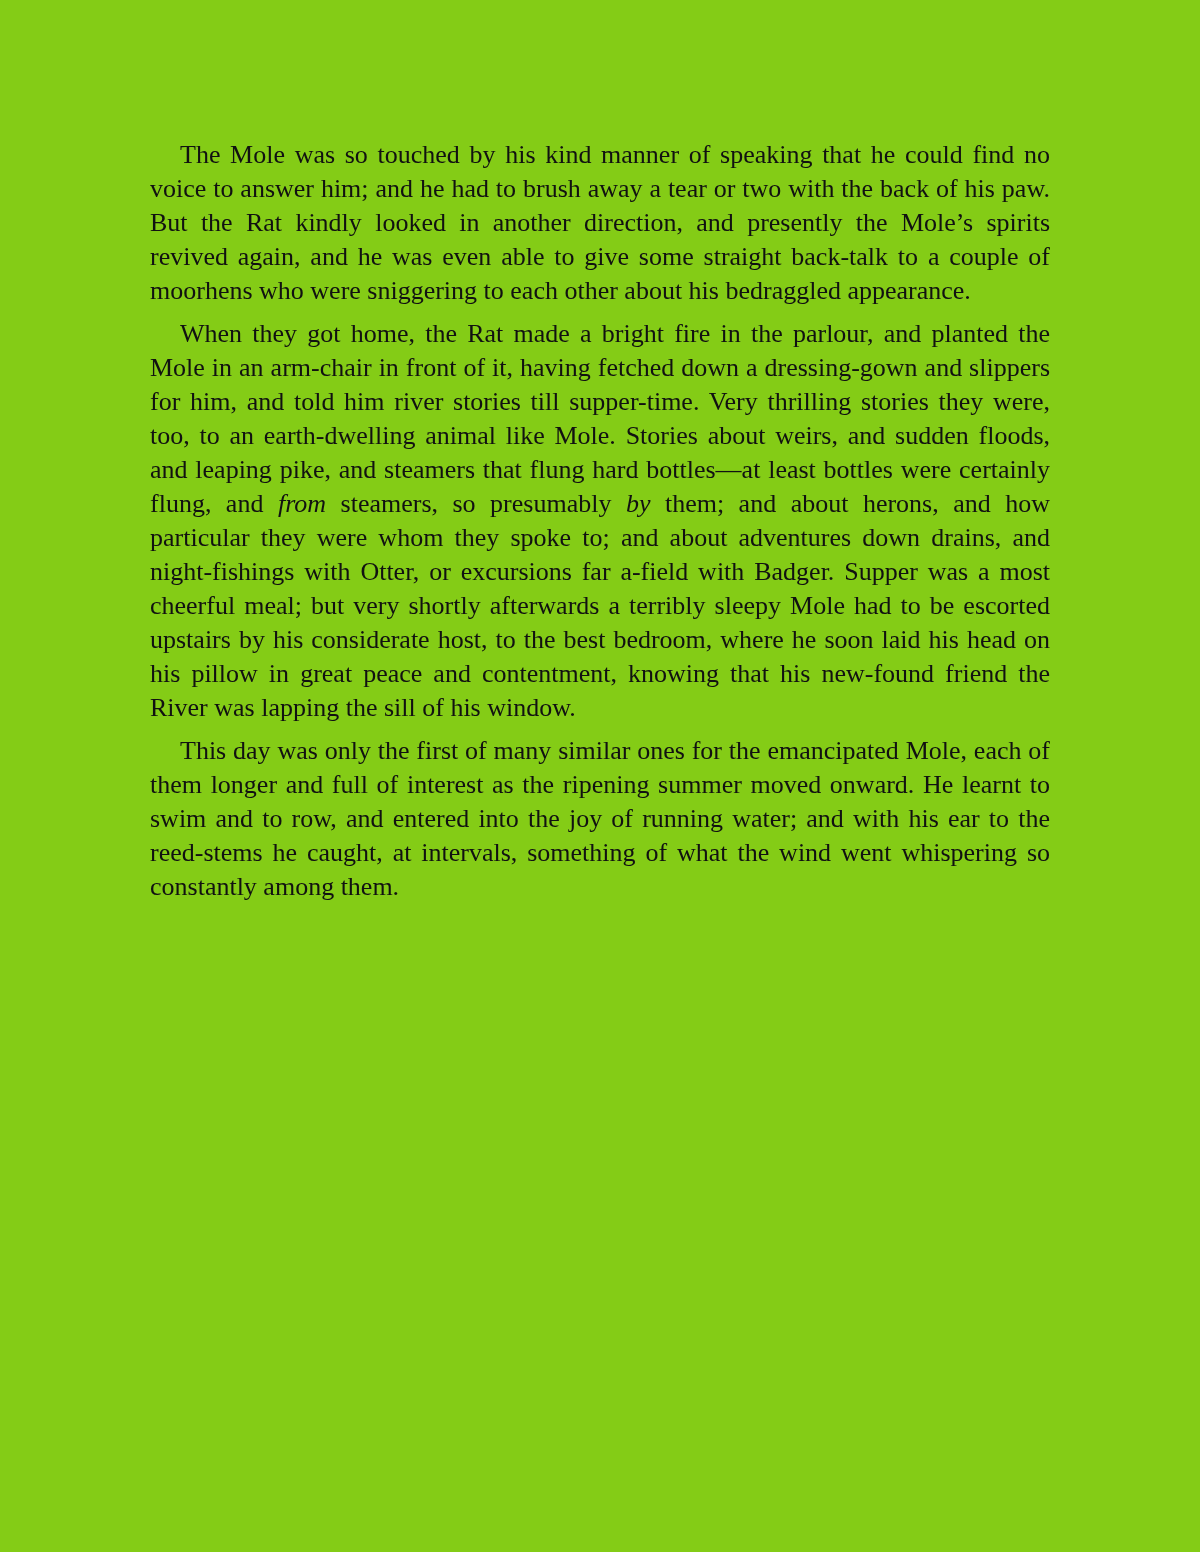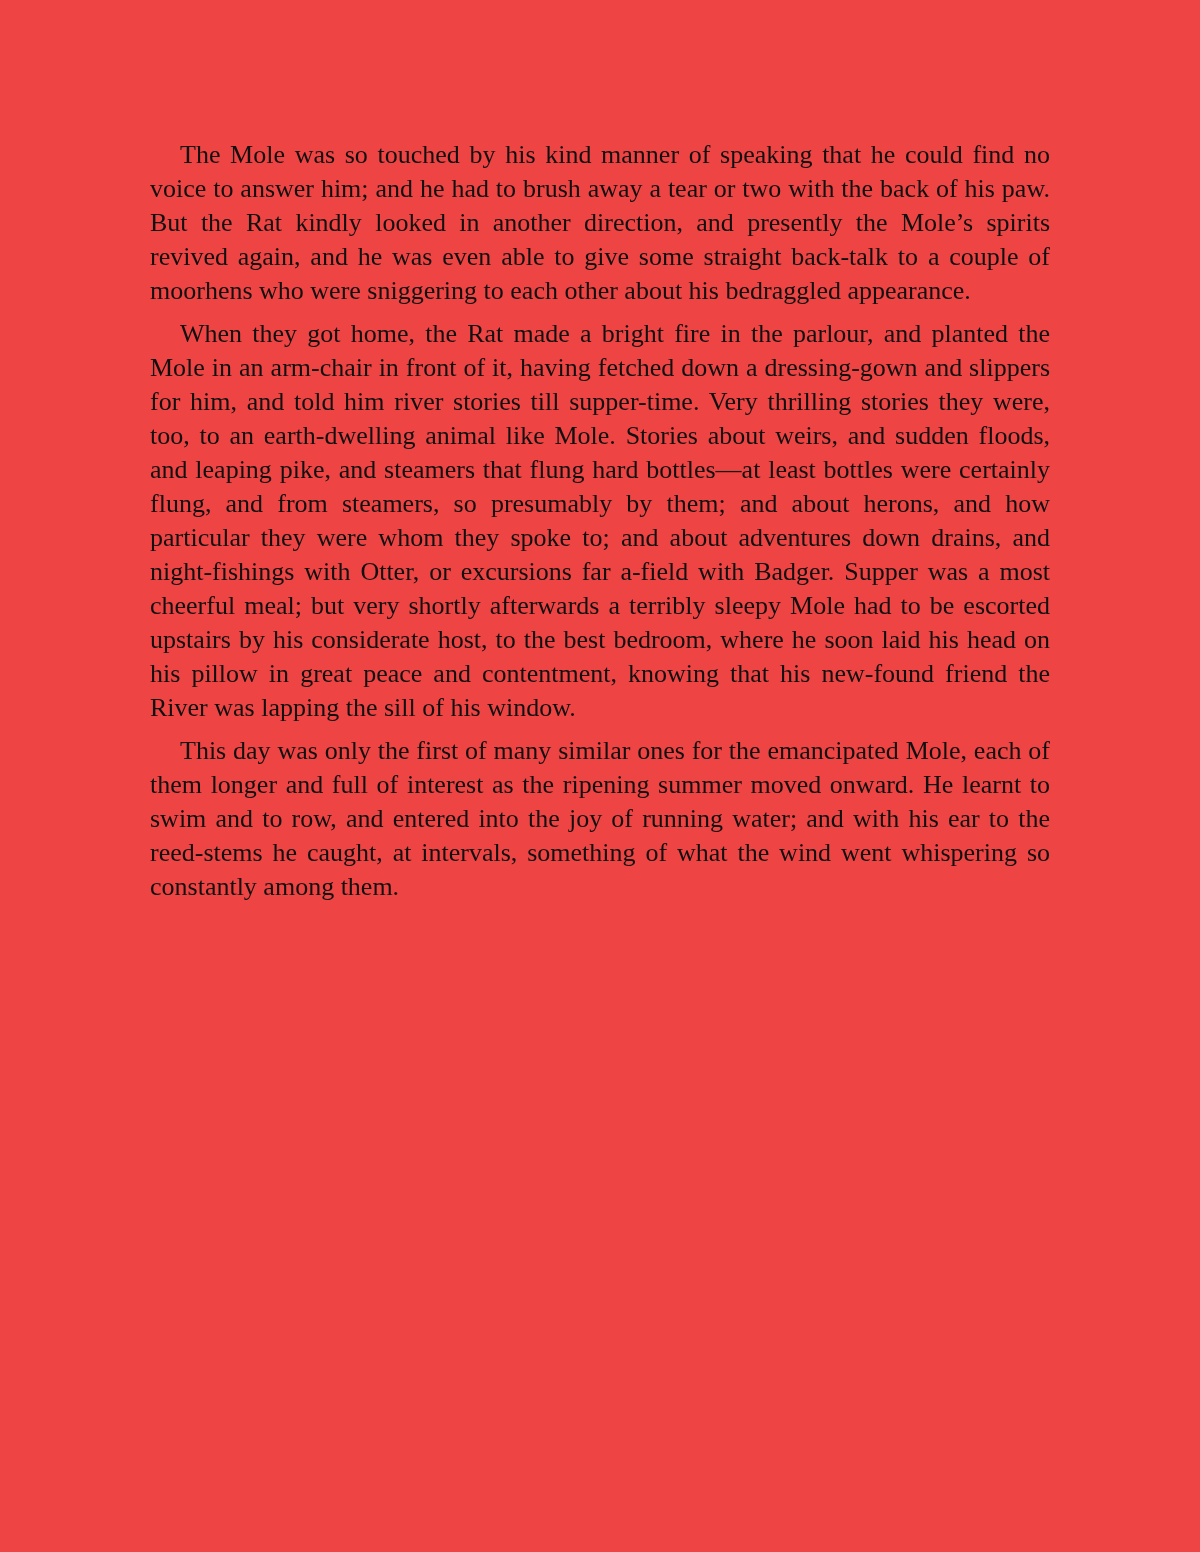--- a/index.html
+++ b/index.html
@@ -4,38 +4,39 @@
 <style>
   html, body {
     margin: 0;
     padding: 0;
     background: #ffffff;
   }
   .page {
     position: relative;
     width: 1200px;
     height: 1552px;
-    background: #ef4444;
+    background: #84cc16;
     box-sizing: border-box;
     padding: 138px 150px 0 150px;
     overflow: hidden;
   }
   .text-body {
     width: 900px;
     color: #111111;
     font-family: "Liberation Serif", "DejaVu Serif", serif;
     font-size: 26px;
     line-height: 34px;
     text-align: justify;
   }
   .para {
     margin: 0 0 9px 0;
     text-indent: 30px;
   }
   .italic {
+    font-style: italic;
   }
 </style>
 </head>
 <body>
 
 <div class="page">
   <div class="text-body" style="color: rgb(17, 17, 17);">
       <p class="para"><span>The Mole was so touched by his kind manner of speaking that he could find no voice to answer him; and he had to brush away a tear or two with the back of his paw. But the Rat kindly looked in another direction, and presently the Mole’s spirits revived again, and he was even able to give some straight back-talk to a couple of moorhens who were sniggering to each other about his bedraggled appearance.</span></p>
       <p class="para"><span>When they got home, the Rat made a bright fire in the parlour, and planted the Mole in an arm-chair in front of it, having fetched down a dressing-gown and slippers for him, and told him river stories till supper-time. Very thrilling stories they were, too, to an earth-dwelling animal like Mole. Stories about weirs, and sudden floods, and leaping pike, and steamers that flung hard bottles—at least bottles were certainly flung, and </span><span class="italic">from</span><span> steamers, so presumably </span><span class="italic">by</span><span> them; and about herons, and how particular they were whom they spoke to; and about adventures down drains, and night-fishings with Otter, or excursions far a-field with Badger. Supper was a most cheerful meal; but very shortly afterwards a terribly sleepy Mole had to be escorted upstairs by his considerate host, to the best bedroom, where he soon laid his head on his pillow in great peace and contentment, knowing that his new-found friend the River was lapping the sill of his window.</span></p>
       <p class="para"><span>This day was only the first of many similar ones for the emancipated Mole, each of them longer and full of interest as the ripening summer moved onward. He learnt to swim and to row, and entered into the joy of running water; and with his ear to the reed-stems he caught, at intervals, something of what the wind went whispering so constantly among them.</span></p>

